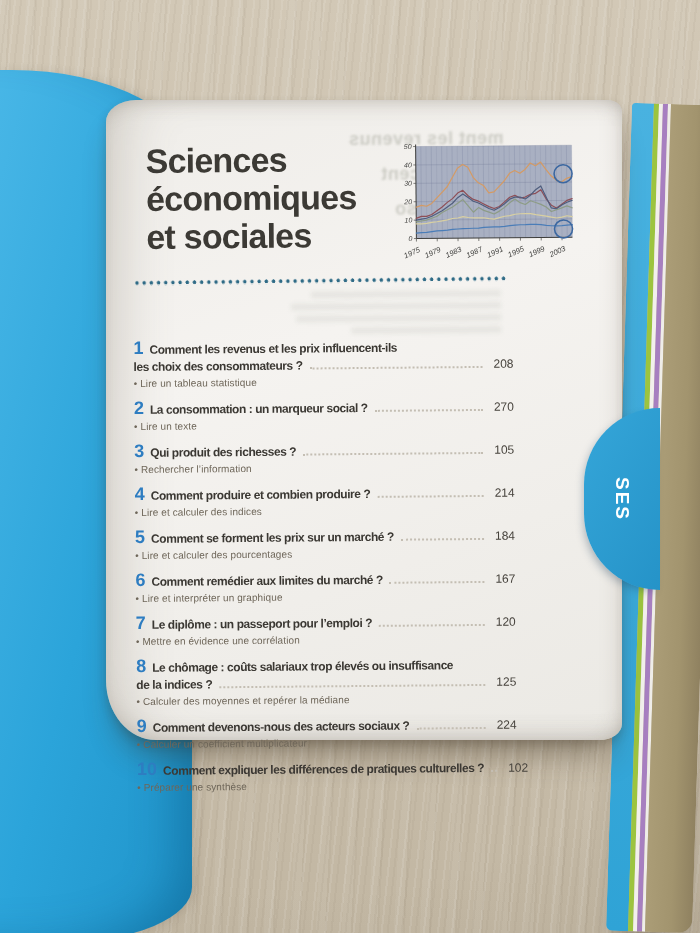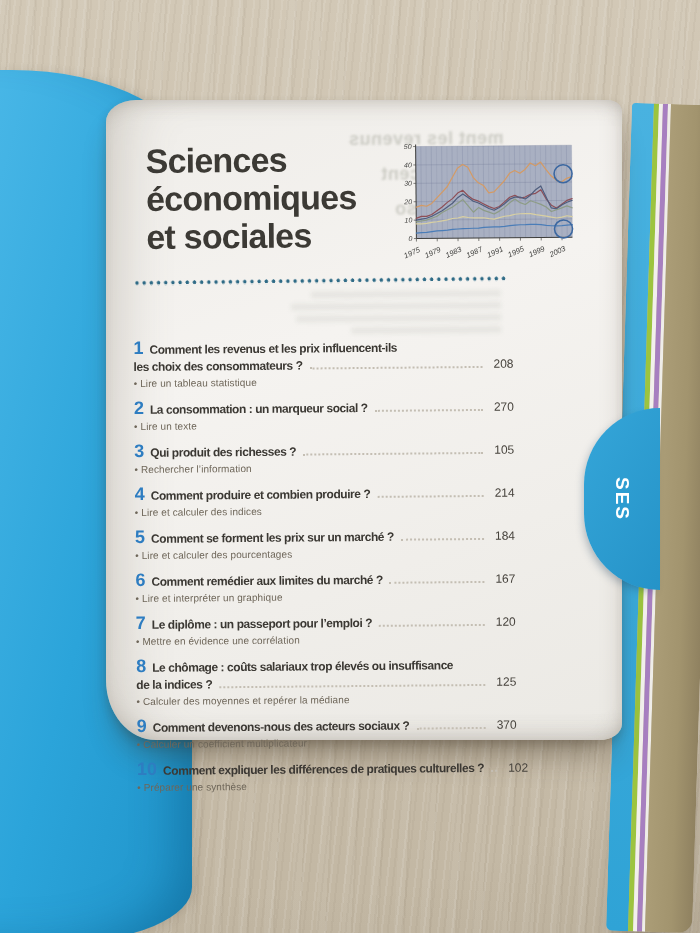--- a/index.html
+++ b/index.html
@@ -276,21 +276,21 @@
               <span class="leader"></span>
               <span class="toc-page">125</span>
             </div>
             <div class="toc-skill">• Calculer des moyennes et repérer la médiane</div>
           </div>
           <div class="toc-item">
             <div class="toc-line">
               <span class="toc-num">9</span>
               <span class="toc-title">Comment devenons-nous des acteurs sociaux ?</span>
               <span class="leader"></span>
-              <span class="toc-page">370</span>
+              <span class="toc-page">224</span>
             </div>
             <div class="toc-skill">• Calculer un coefficient multiplicateur</div>
           </div>
           <div class="toc-item">
             <div class="toc-line">
               <span class="toc-num">10</span>
               <span class="toc-title">Comment expliquer les différences de pratiques culturelles ?</span>
               <span class="leader"></span>
               <span class="toc-page">102</span>
             </div>

